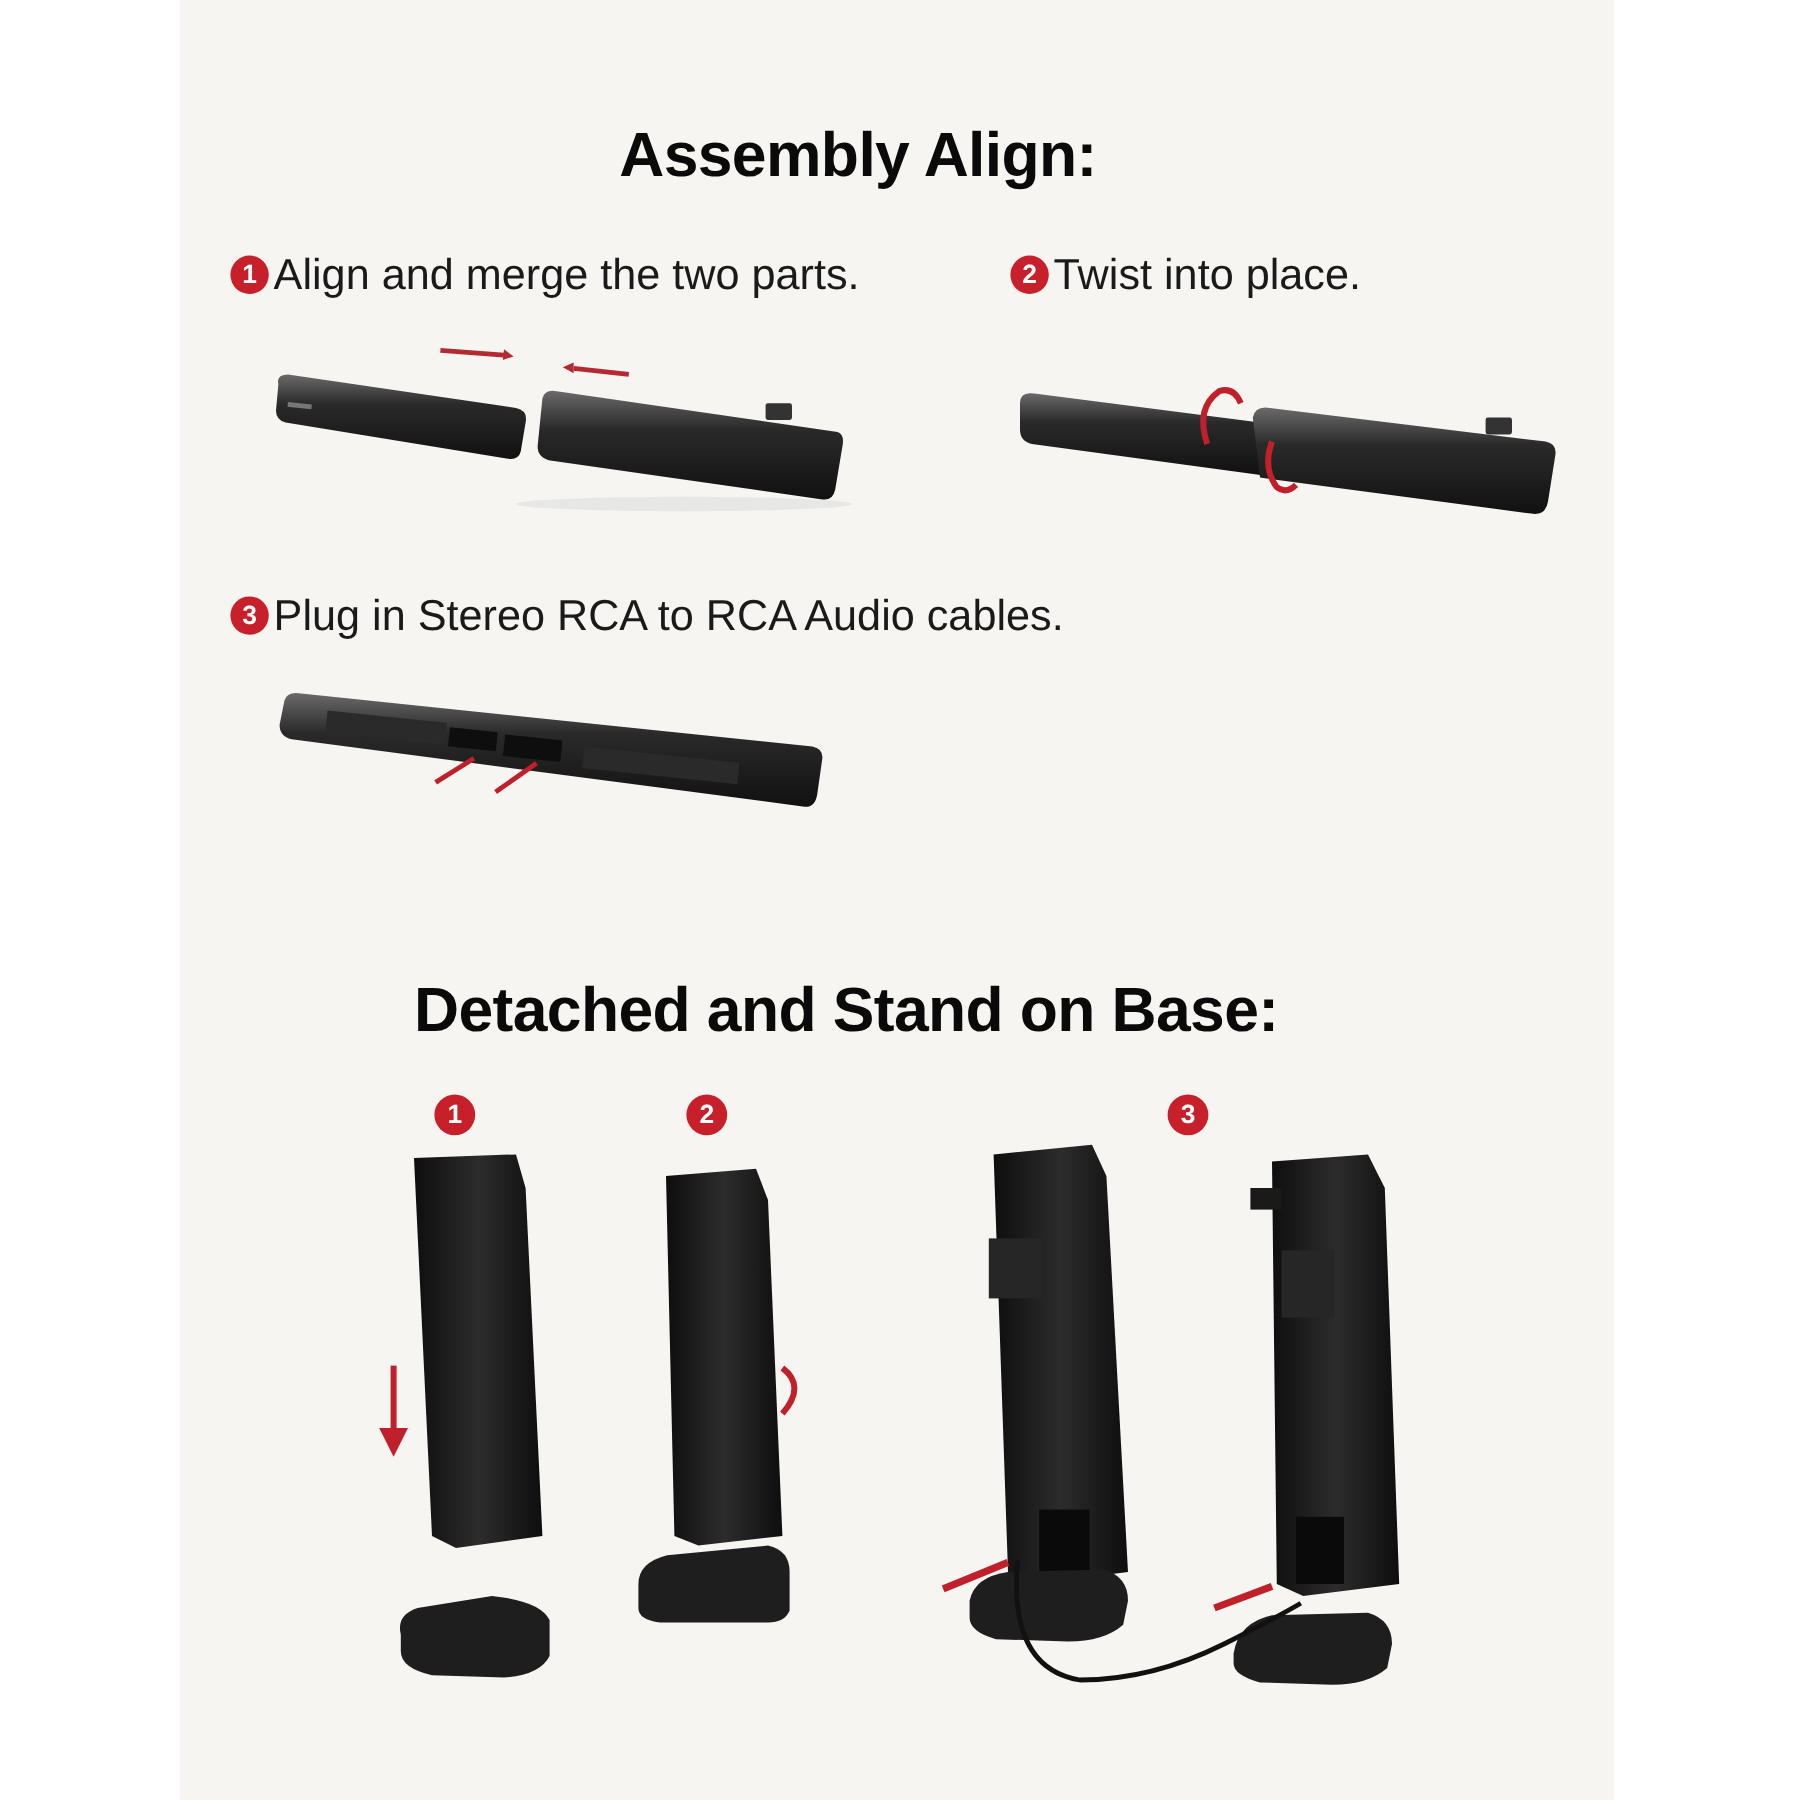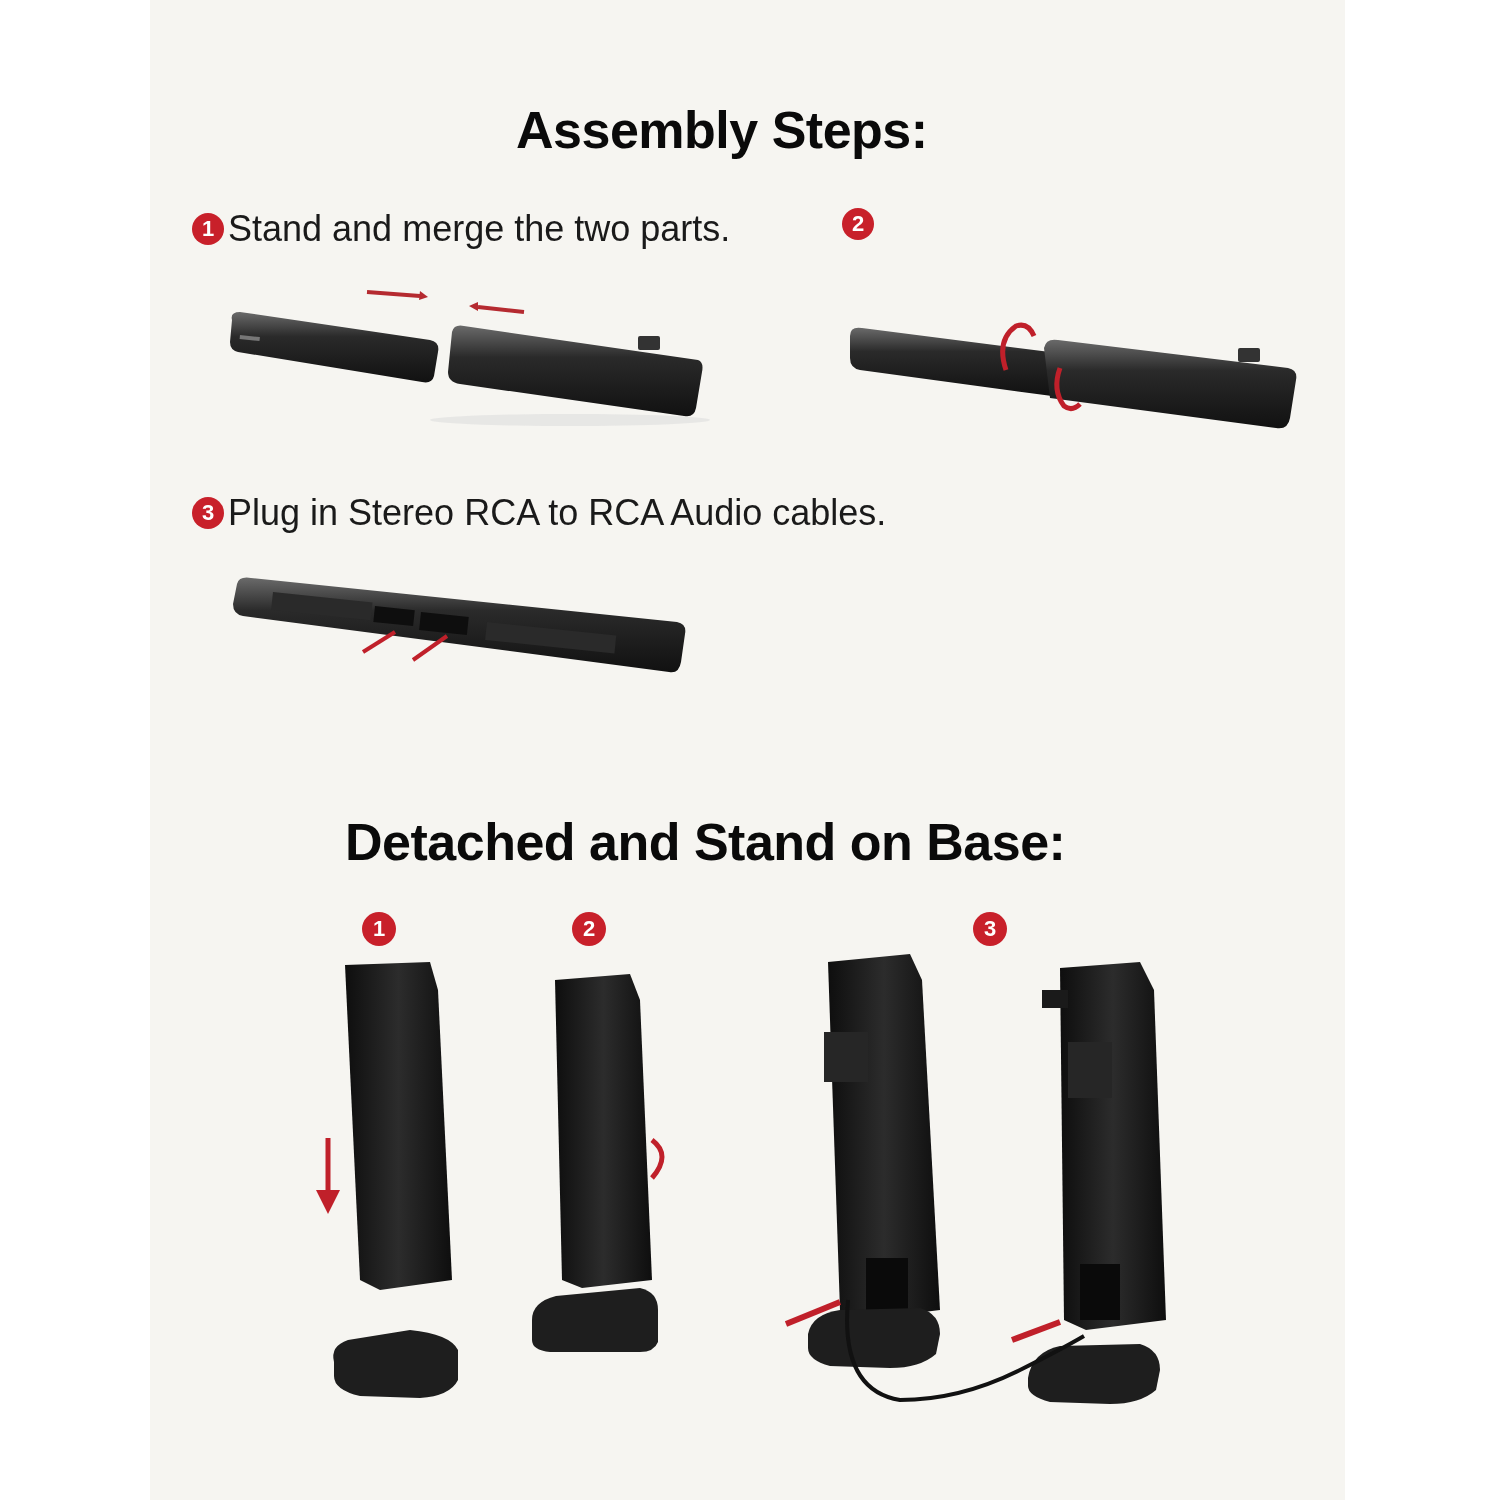--- a/index.html
+++ b/index.html
@@ -11,29 +11,30 @@
   .badge.v { width:34px; height:34px; }
   .num-badge { position:absolute; }
   .fig { position:absolute; }
   svg { display:block; }
 </style>
 </head>
 <body>
 
 <div class="panel"></div>
 
-<div class="h1" style="left:516px; top:100px;">Assembly Steps:</div>
+<div class="h1" style="left:516px; top:100px;">Assembly Align:</div>
 
 <div class="step" style="left:192px; top:208px;">
   <span class="badge">1</span>
-  <span>Stand and merge the two parts.</span>
+  <span>Align and merge the two parts.</span>
 </div>
 
 <div class="step" style="left:842px; top:208px;">
   <span class="badge">2</span>
+  <span>Twist into place.</span>
 </div>
 
 <div class="fig" style="left:220px; top:280px;">
   <svg width="500" height="170" viewBox="0 0 500 170">
     <defs>
       <linearGradient id="barg" x1="0" y1="0" x2="0" y2="1">
         <stop offset="0" stop-color="#6a6a6a"></stop>
           <stop offset="0.35" stop-color="#2a2a2a"></stop>
           <stop offset="1" stop-color="#111"></stop>
       </linearGradient>

